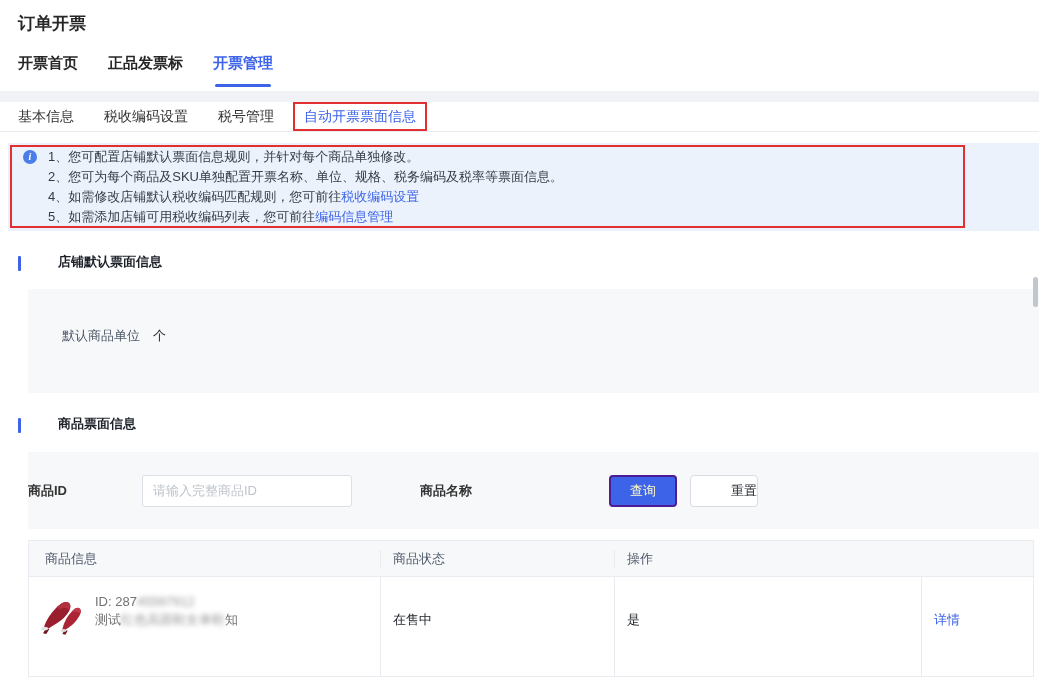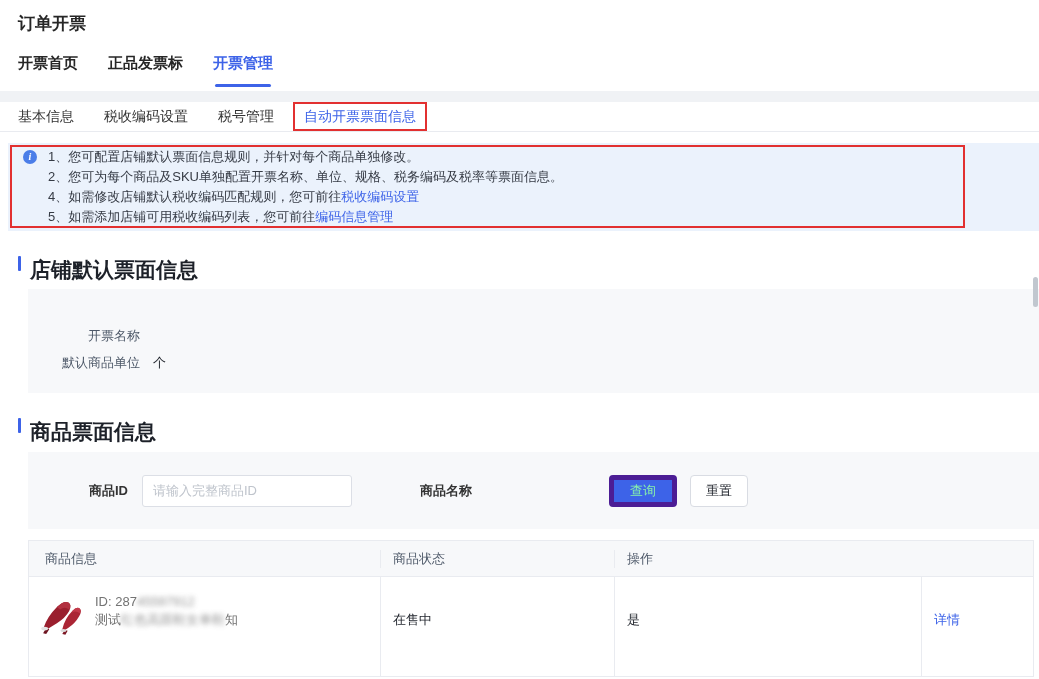--- a/index.html
+++ b/index.html
@@ -22,40 +22,40 @@
   .stab.active { color:#3d63e8; }
   .stab.annotated { align-self:stretch; display:flex; align-items:center; padding:0 9px; margin:0 -11px; border:2px solid #e23030; }
 
   
   .notice { position:relative; margin:11px 0 0 8px; background:#ebf2fc; padding:4px 16px 4px 40px; font-size:13px; line-height:20px; color:#363b45; }
   .notice-frame { position:absolute; left:2px; top:2px; width:955px; height:calc(100% - 5px); border:2px solid #e23030; pointer-events:none; }
   .info-icon { position:absolute; left:15px; top:7px; width:14px; height:14px; border-radius:50%; background:#4a7de8; color:#fff; font-size:10px; font-weight:700; font-style:italic; display:flex; align-items:center; justify-content:center; font-family:"Liberation Serif","DejaVu Serif",serif; }
   .notice a, .tlink { color:#3d63e8; text-decoration:none; cursor:pointer; }
 
   
-  .section-title { display:flex; align-items:flex-start; margin:25px 0 0 18px; font-size:21px; font-weight:700; color:#1d2129; height:15px; }
+  .section-title { display:flex; align-items:flex-end; margin:25px 0 0 18px; font-size:13px; font-weight:700; color:#1d2129; height:15px;gap:28px; }
   .section-title .bar { width:3px; height:15px; background:#3d63e8; margin-right:9px; border-radius:1px; }
 
   .panel { margin:18px 0 0 28px; background:#f7f8fa; }
   .panel.defaults { height:104px; padding-top:38px; }
   .field-row { display:flex; font-size:13px; margin-bottom:9px; }
   .field-label { width:112px; text-align:right; color:#4e5969; }
   .field-value { margin-left:13px; color:#1d2129; min-height:15px; }
 
   .panel.search { margin-top:19px; height:77px; display:flex; align-items:center; }
   .s-label { font-size:13px; font-weight:600; color:#333; }
-  .s-label.first { width:100px; text-align:right; margin-right:14px; }
+  .s-label.first { width:100px; text-align:left; margin-right:14px; }
   .s-label.second { margin-left:68px; margin-right:10px; }
   .s-input { height:32px; border:1px solid #dcdfe6; border-radius:3px; background:#fff; font-size:13px; padding:0 10px; color:#1d2129; outline:none; font-family:inherit; }
   .s-input::placeholder { color:#bfc4cc; }
   .s-input.id { width:210px; }
   .s-input.name { width:192px; }
   .btn { height:32px; border-radius:4px; font-size:13px; cursor:pointer; font-family:inherit; }
-  .btn.primary { margin-left:127px; width:68px; background:#3d63e8; border:5px solid #4c1d95; color:#86efac; }
-  .btn.ghost { margin-left:13px; width:58px; background:#fff; border:1px solid #d9dce3; color:#1d2129; }
+  .btn.primary { margin-left:127px; width:68px; background:#3d63e8; border:2px solid #4c1d95; color:#fef9c3; }
+  .btn.ghost { margin-left:13px; width:68px; background:#fff; border:1px solid #d9dce3; color:#1d2129;text-align:right; }
 
   
   .table { margin:11px 0 0 28px; width:1006px; border:1px solid #e9ebf0; }
   .t-header, .t-row { display:grid; grid-template-columns:351px 234px 307px auto; }
   .t-header { background:#f7f8fa; height:35px; align-items:center; font-size:13px; color:#4e5969; }
   .t-header .cell { padding:0 12px; }
   .t-header .cell:first-child { padding-left:16px; }
   .cell + .cell { border-left:1px solid #e9ebf0; }
   .t-row { background:#fff; border-top:1px solid #e9ebf0; height:100px; font-size:13px; color:#1d2129; }
   .t-row .cell { padding:34px 12px 0; }
@@ -98,24 +98,20 @@
     <div class="notice-frame"></div>
   </div>
 
   <div class="section-title">
     <span class="bar"></span>
     <span>店铺默认票面信息</span>
   </div>
 
   <div class="panel defaults">
     <div class="field-row">
-      <div class="field-label">开票名称</div>
-      <div class="field-value"></div>
-    </div>
-    <div class="field-row">
       <div class="field-label">默认商品单位</div>
       <div class="field-value">个</div>
     </div>
   </div>
 
   <div class="section-title">
     <span class="bar"></span>
     <span>商品票面信息</span>
   </div>
 

